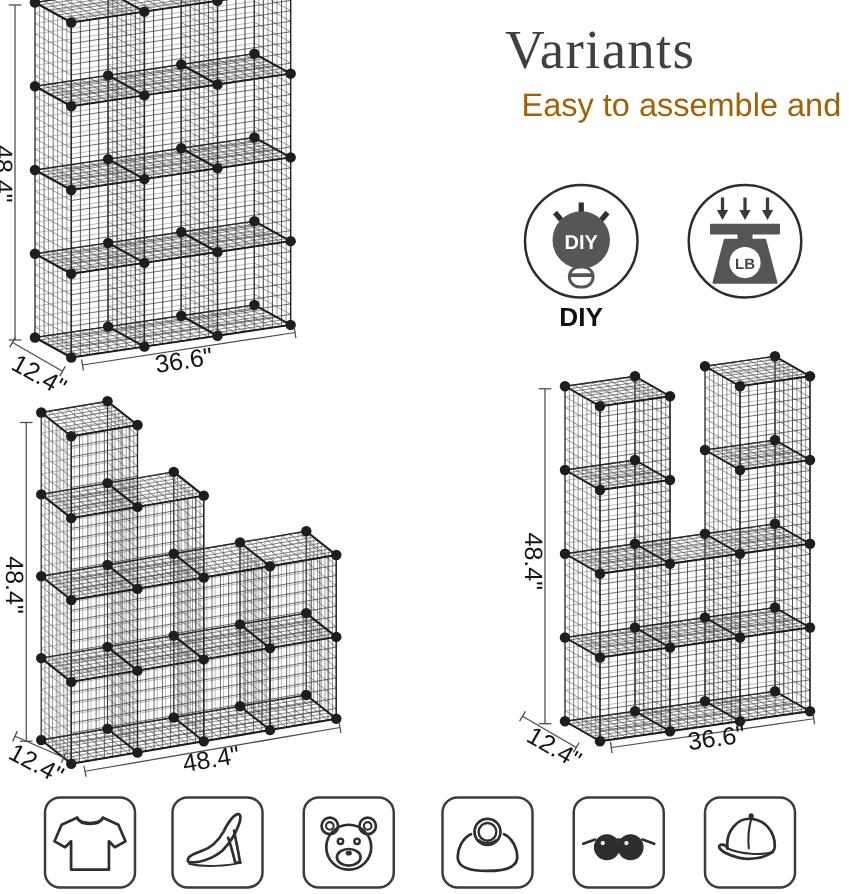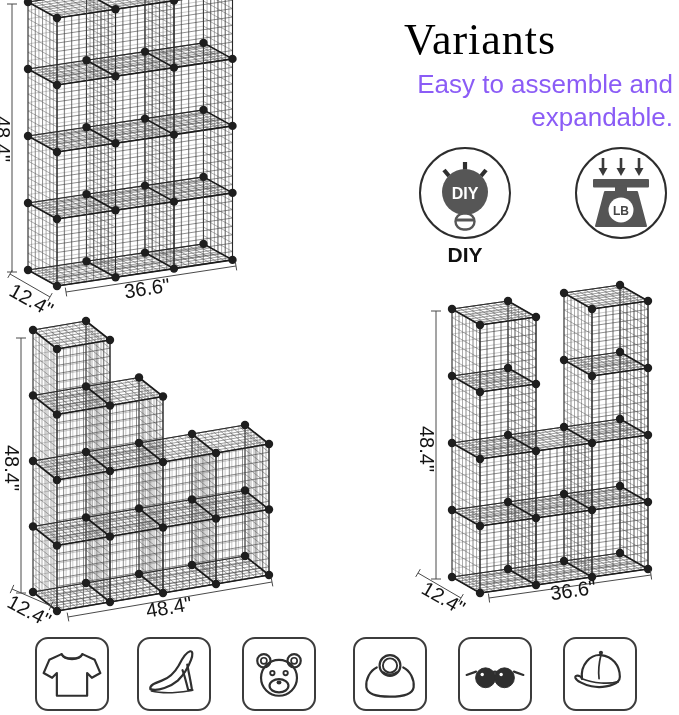--- a/index.html
+++ b/index.html
@@ -14,23 +14,23 @@
   .wf{stroke:#3f3f3f;stroke-width:.6;}
   .fr{stroke:#1c1c1c;stroke-width:1.6;stroke-linecap:round;}
   .frb{stroke:#2a2a2a;stroke-width:1.1;}
   .fv{stroke:#272727;stroke-width:1.1;}
   .fvb{stroke:#3a3a3a;stroke-width:.9;}
   .ball{fill:#1e1e1e;}
   .dim{stroke:#4a4a4a;stroke-width:1;}
   .dim-label{font:20px "Liberation Sans",sans-serif;fill:#141414;}
 
   .title{position:absolute;left:404px;top:14px;margin:0;font-family:"Liberation Serif",serif;
-         font-weight:400;font-size:44px;letter-spacing:1px;color:#000000;}
+         font-weight:400;font-size:44px;letter-spacing:1px;color:#404040;}
   .subtitle{position:absolute;right:6px;top:68px;text-align:right;font-size:26px;
-            line-height:33px;color:#8b5cf6;}
+            line-height:33px;color:#a16207;}
 
   .badge-circle{position:absolute;width:88px;height:88px;border:2px solid #2d2d2d;border-radius:50%;
                 box-sizing:content-box;background:#fff;}
   .badge-label{position:absolute;width:92px;text-align:center;font-size:21px;font-weight:bold;color:#111;}
 
   .icons-row .store-icon{position:absolute;top:637px;width:74px;height:74px;border:2px solid #3c3c3c;
              border-radius:13px;box-sizing:border-box;background:#fff;}
   .store-icon svg{display:block;width:70px;height:70px;}
   .store-icon:nth-of-type(1){left:35px;}
   .store-icon:nth-of-type(2){left:137px;}
@@ -2392,39 +2392,38 @@
           <line x1="415.7" y1="576.9" x2="420.3" y2="569.1" class="dim"></line>
           <line x1="458.7" y1="601.9" x2="463.3" y2="594.1" class="dim"></line>
           <text class="dim-label" x="440" y="604" text-anchor="middle" transform="rotate(30 440 604)">12.4"</text>
         </g>
       </g>
     </svg>
 
   <h1 class="title">Variants</h1>
   <div class="subtitle">
     <div>Easy to assemble and</div>
-    <div>expandable.</div>
   </div>
 
   <div class="badge-circle" style="left:419px;top:147px;">
     <svg width="88" height="88" viewBox="0 0 88 88">
       <g stroke="#2f2f2f" stroke-width="4.2" stroke-linecap="butt">
         <line x1="23" y1="21" x2="28" y2="27"></line>
         <line x1="44" y1="13" x2="44" y2="21"></line>
         <line x1="65" y1="21" x2="60" y2="27"></line>
       </g>
       <circle cx="44" cy="43" r="23" fill="#565656"></circle>
       <text x="44" y="50" text-anchor="middle" font-size="16" font-weight="bold" fill="#ffffff" font-family="Liberation Sans, sans-serif">DIY</text>
       <rect x="34.5" y="64.5" width="19" height="16" rx="8" fill="#ffffff" stroke="#565656" stroke-width="2.4"></rect>
       <line x1="34.5" y1="71" x2="53.5" y2="71" stroke="#565656" stroke-width="3"></line>
     </svg>
   </div>
   <div class="badge-label" style="left:419px;top:243px;">DIY</div>
 
-  <div class="badge-circle" style="left:575px;top:147px;">
+  <div class="badge-circle" style="left:550px;top:147px;">
     <svg width="88" height="88" viewBox="0 0 88 88">
       <g stroke="#3a3a3a" stroke-width="2.6">
         <line x1="26" y1="9" x2="26" y2="20"></line>
         <line x1="44" y1="9" x2="44" y2="20"></line>
         <line x1="62" y1="9" x2="62" y2="20"></line>
       </g>
       <g fill="#3a3a3a">
         <polygon points="21.5,19 30.5,19 26,27"></polygon>
         <polygon points="39.5,19 48.5,19 44,27"></polygon>
         <polygon points="57.5,19 66.5,19 62,27"></polygon>

